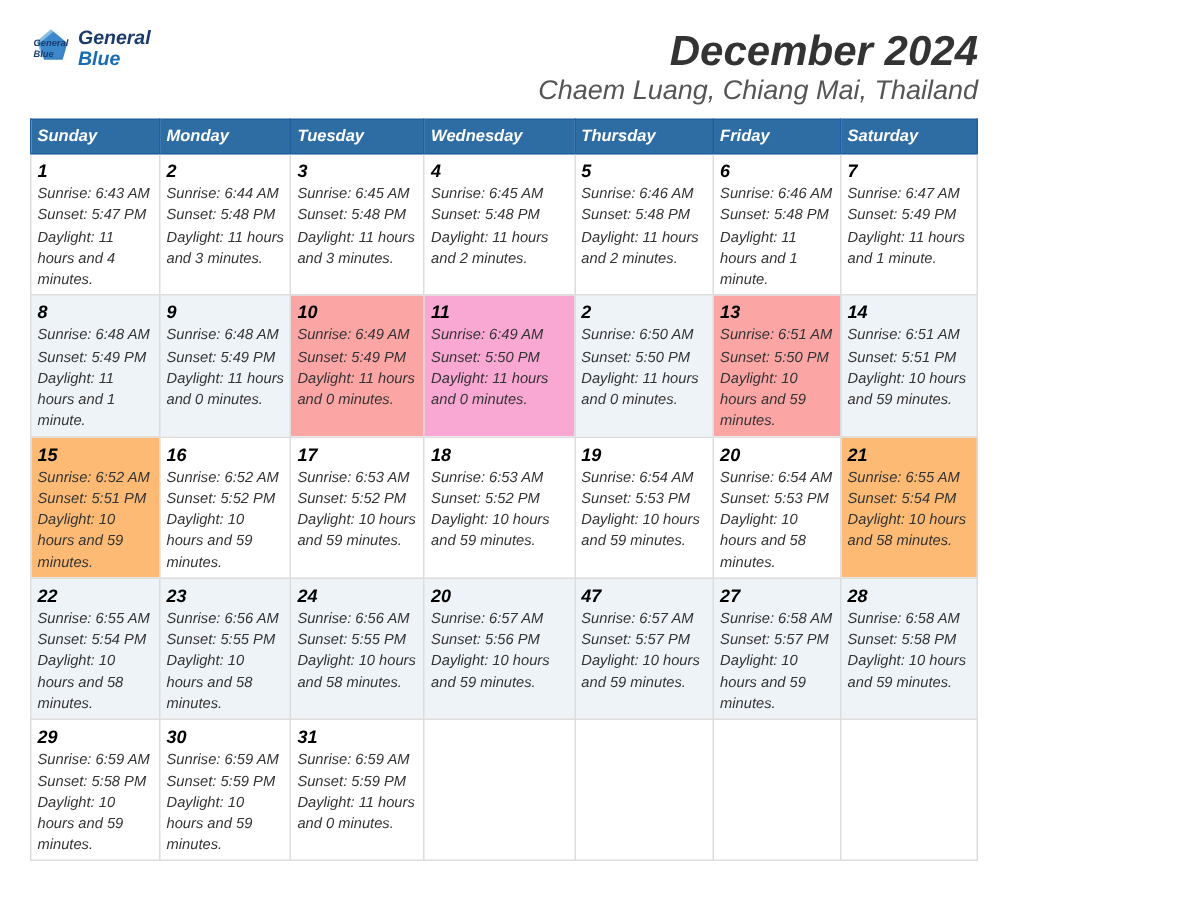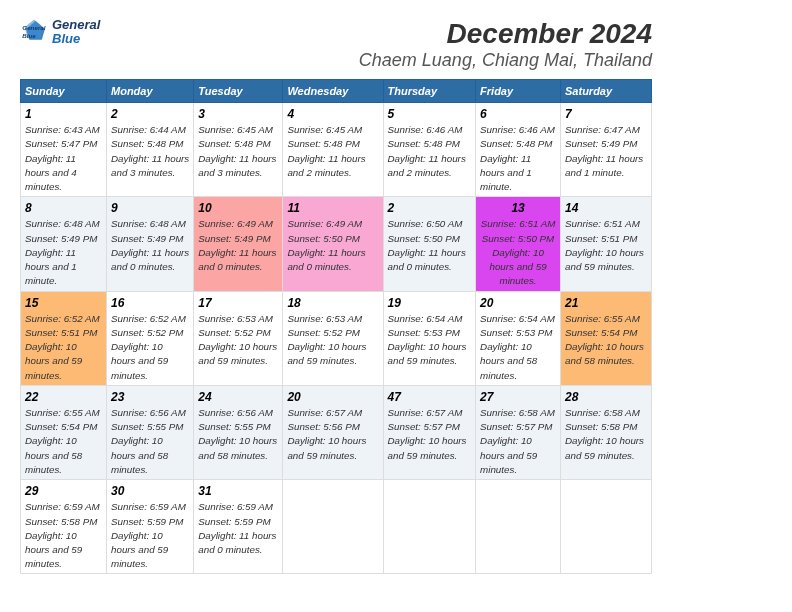--- a/index.html
+++ b/index.html
@@ -191,21 +191,21 @@
           <span class="day-info">Sunrise: 6:49 AM</span><br>
           <span class="day-info">Sunset: 5:50 PM</span><br>
           <span class="day-info">Daylight: 11 hours and 0 minutes.</span>
         </td>
           <td style="background: rgb(238, 243, 248); height: 72px;">
           <span class="day-num">2</span>
           <span class="day-info">Sunrise: 6:50 AM</span><br>
           <span class="day-info">Sunset: 5:50 PM</span><br>
           <span class="day-info">Daylight: 11 hours and 0 minutes.</span>
         </td>
-          <td style="background: #d946ef; height: 72px; text-align: center;">
+          <td style="background: #fca5a5; height: 72px;">
           <span class="day-num">13</span>
           <span class="day-info">Sunrise: 6:51 AM</span><br>
           <span class="day-info">Sunset: 5:50 PM</span><br>
           <span class="day-info">Daylight: 10 hours and 59 minutes.</span>
         </td>
           <td style="background: rgb(238, 243, 248); height: 72px;">
           <span class="day-num">14</span>
           <span class="day-info">Sunrise: 6:51 AM</span><br>
           <span class="day-info">Sunset: 5:51 PM</span><br>
           <span class="day-info">Daylight: 10 hours and 59 minutes.</span>

